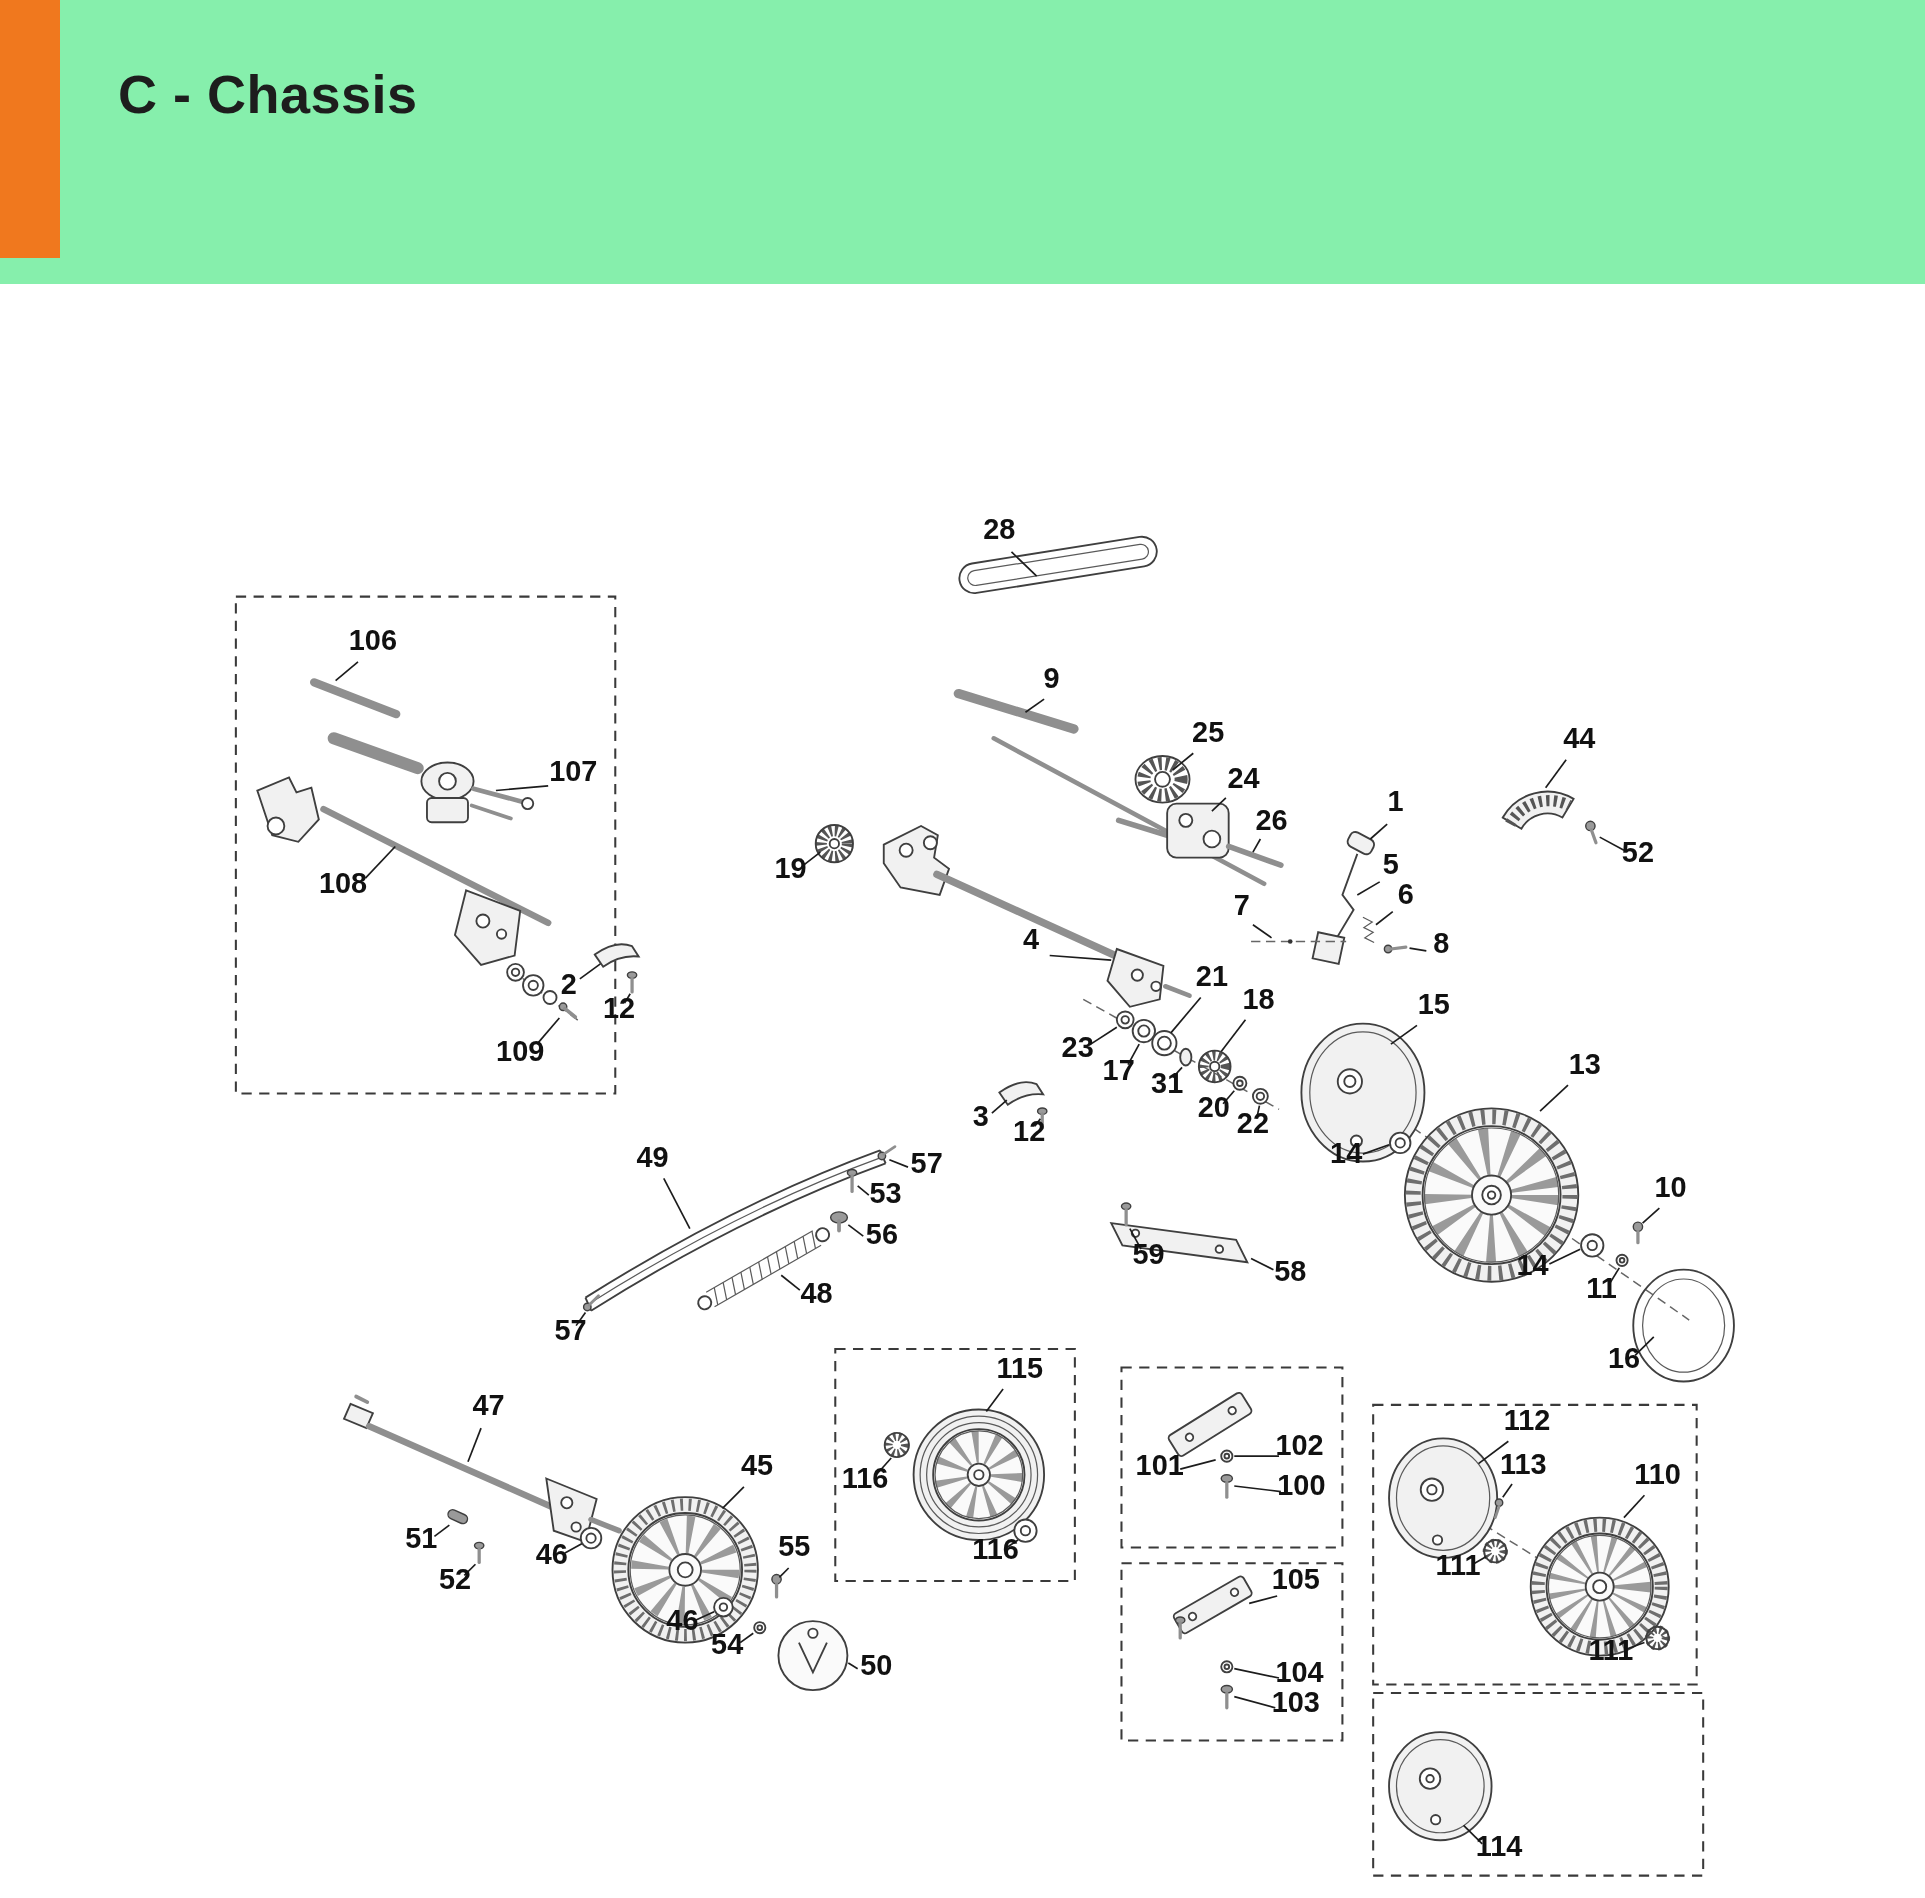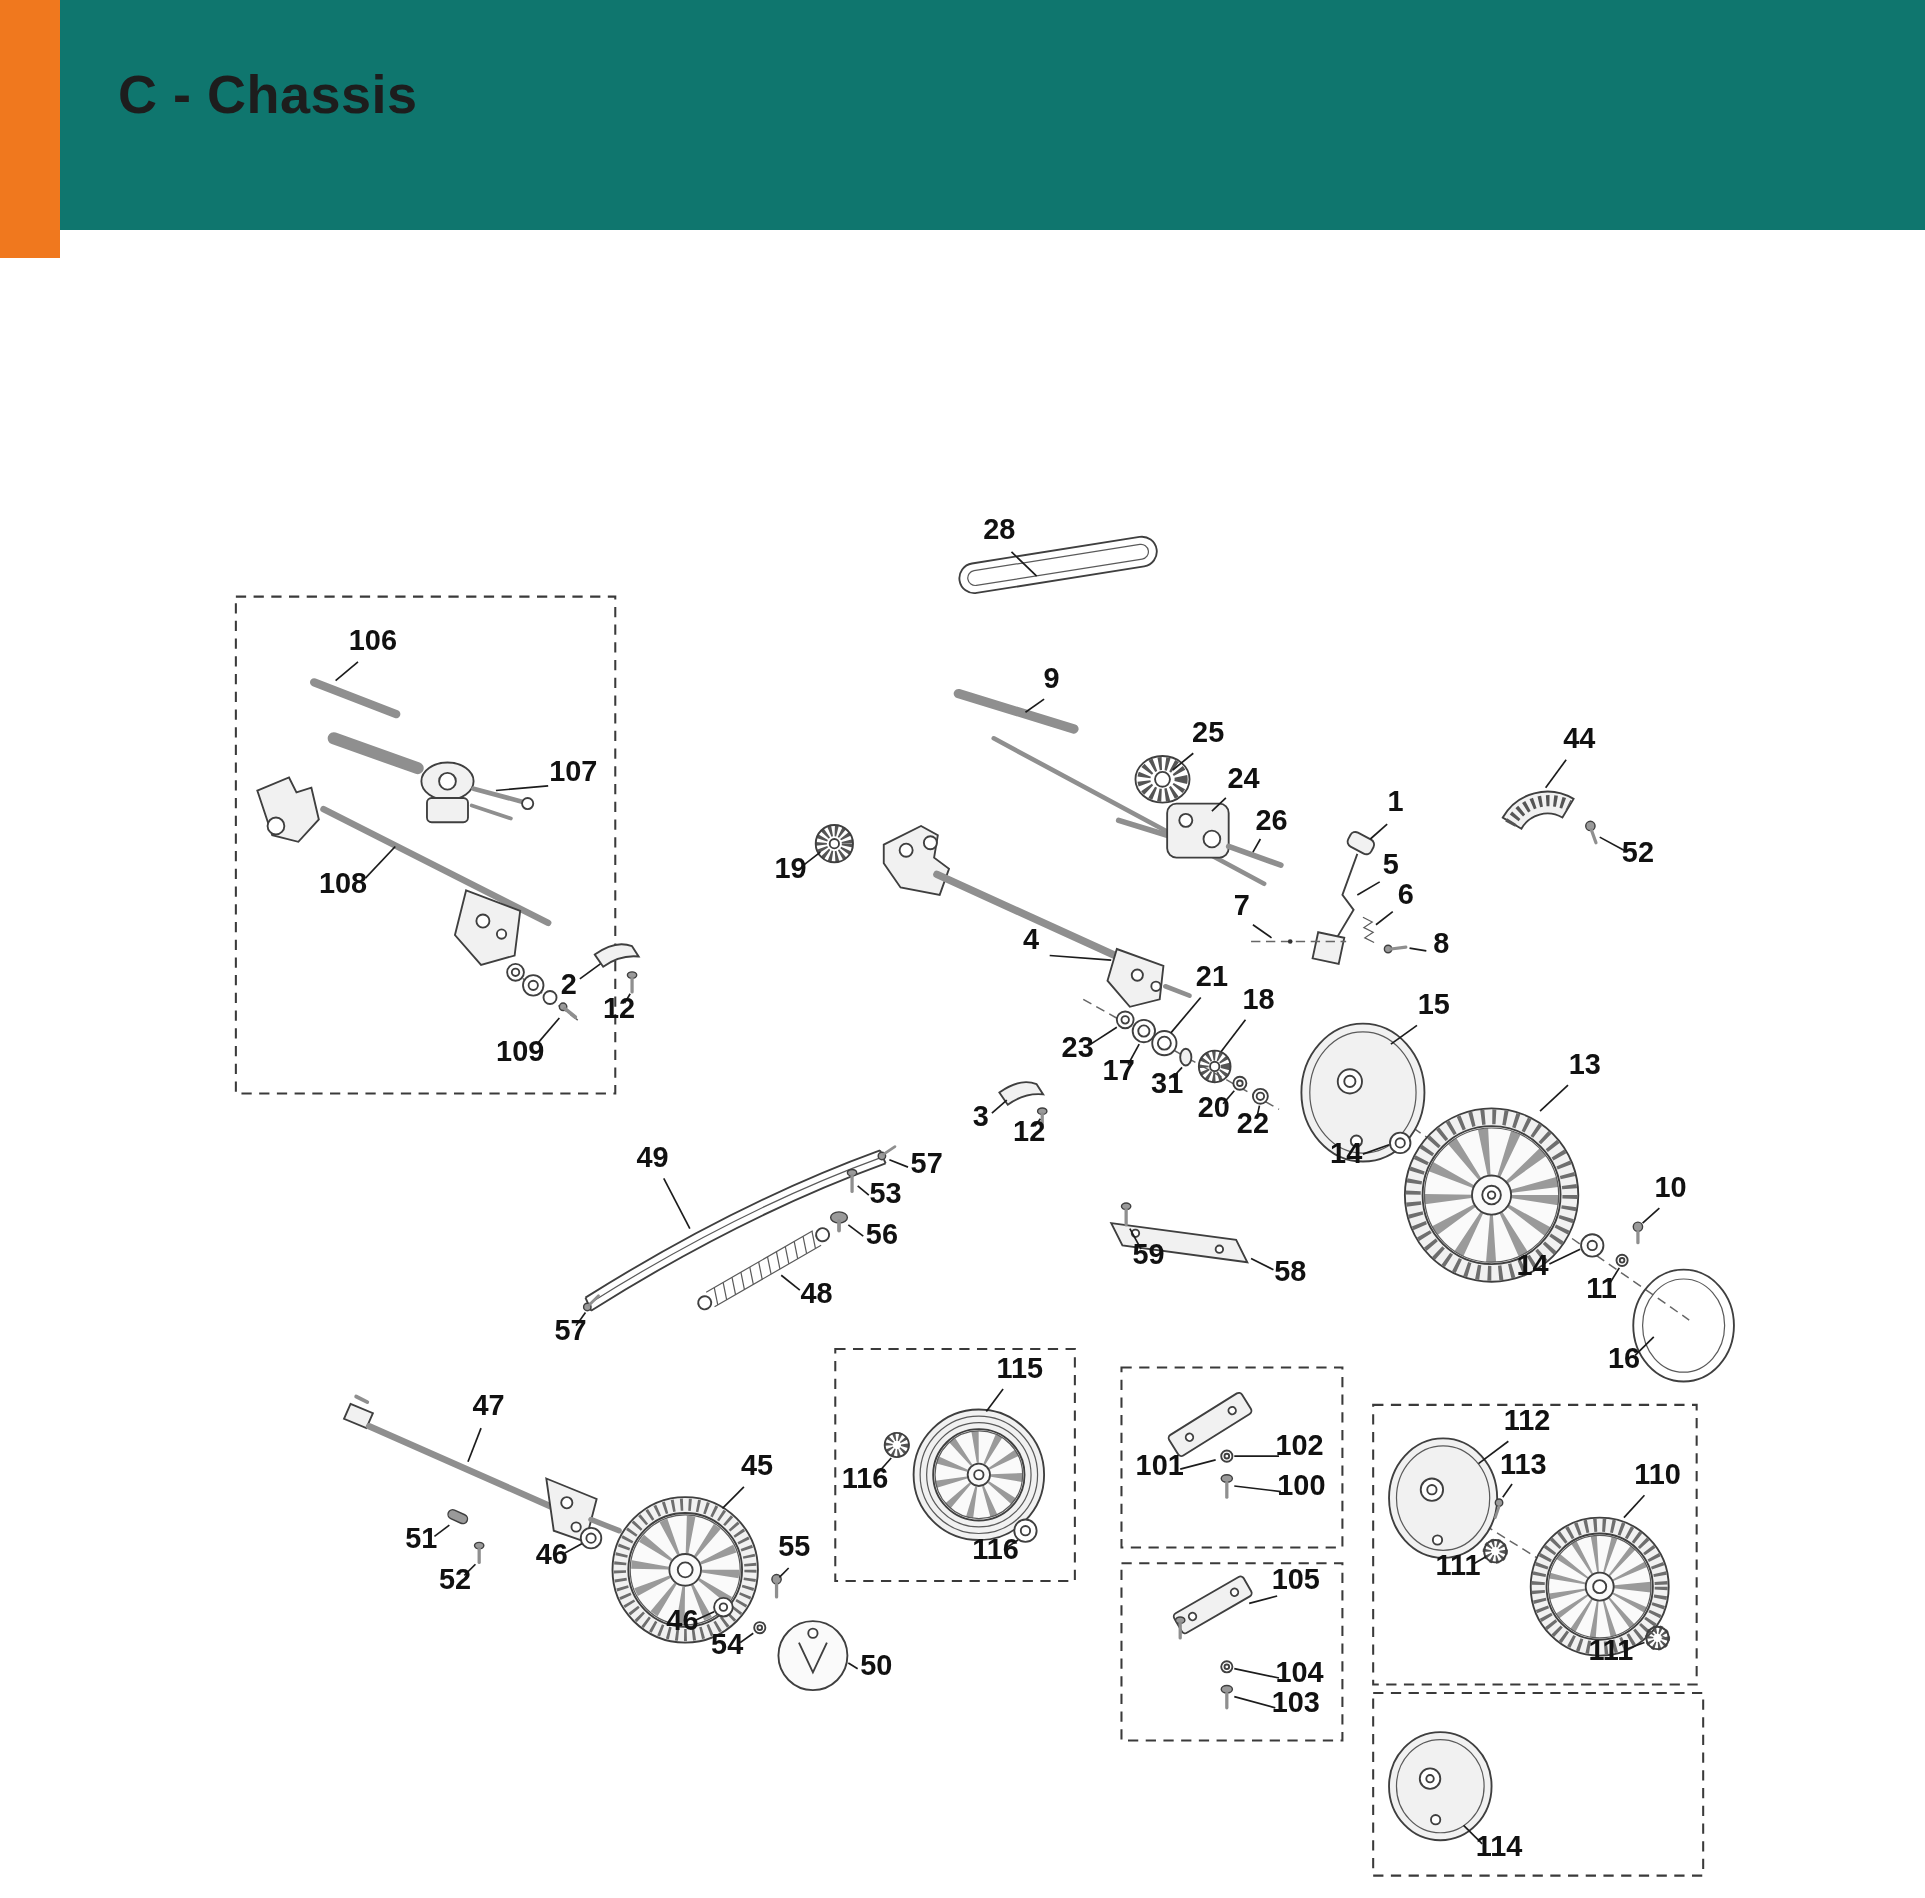--- a/index.html
+++ b/index.html
@@ -1,20 +1,20 @@
 <!DOCTYPE html>
 <html style="font-size:15px"><head>
 <meta charset="utf-8">
 <style>
   html,body{margin:0;padding:0;}
   body{
     width:1926px;height:1898px;position:relative;background:#ffffff;
     font-family:"Liberation Sans",sans-serif;overflow:hidden;
   }
-  header{position:absolute;top:0;left:0;width:1926px;height:230px;background:#0f766e;}
+  header{position:absolute;top:0;left:0;width:1926px;height:284px;background:#86efac;}
   .accent{position:absolute;top:0;left:0;width:60px;height:258px;background:#F0781E;}
   h1{position:absolute;left:118px;top:63px;margin:0;font-size:54px;font-weight:bold;color:#1d1d1d;letter-spacing:0.5px;}
   svg.diagram{position:absolute;top:0;left:0;width:1926px;height:1898px;}
   
   .s{stroke:#3f3f3f;stroke-width:2;fill:none}
   .sf{stroke:#3f3f3f;stroke-width:2;fill:#f1f1f1}
   .sfa{stroke:#3f3f3f;stroke-width:2;fill:#fafafa}
   .sw{stroke:#3f3f3f;stroke-width:2;fill:#ffffff}
   .thin{stroke:#5a5a5a;stroke-width:1.3;fill:none}
   .rod{stroke:#8f8f8f;stroke-linecap:round;fill:none}

